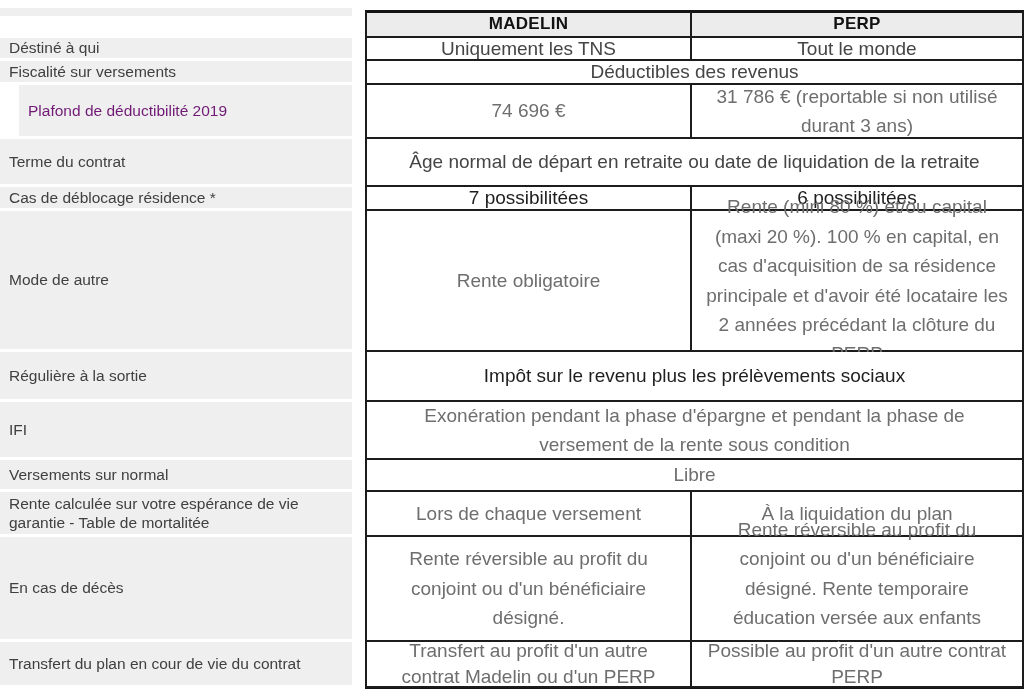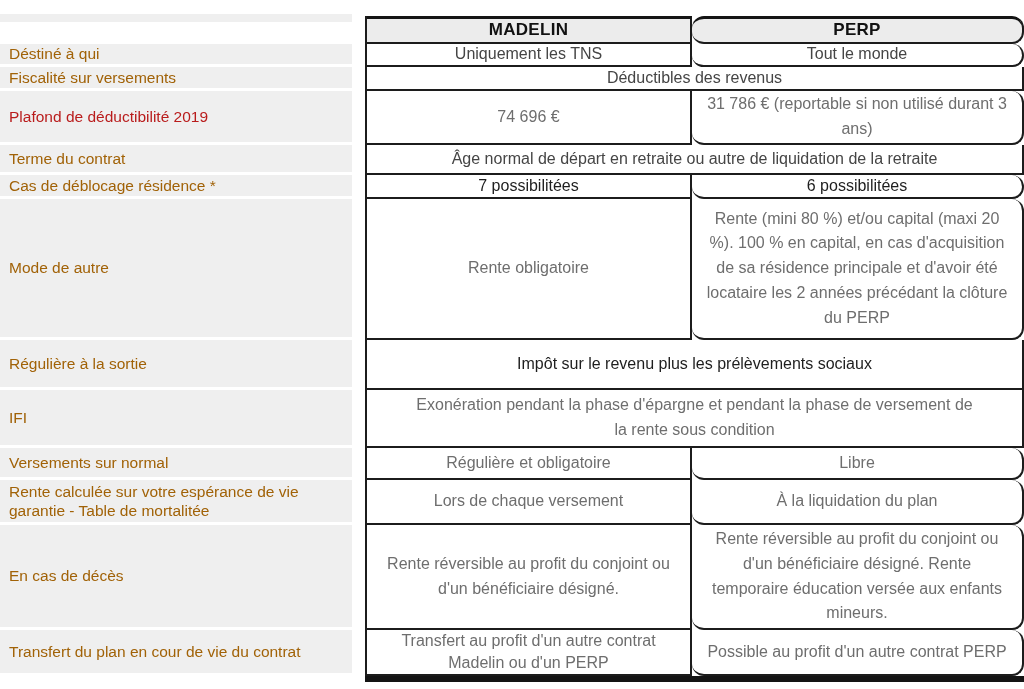--- a/index.html
+++ b/index.html
@@ -2,58 +2,58 @@
 <html><head>
 <meta charset="utf-8">
 <style>
   * { margin:0; box-sizing:border-box; }
   body { background:#fff; }
   .page {
     position:relative;
     width:1024px; height:689px;
     background:#ffffff;
     font-family:"Liberation Sans", sans-serif;
-    padding-top:16px;
+    padding-top:10px;
     overflow:hidden;
   }
   .row { display:flex; }
   
   .lblcol { flex:0 0 352px; width:352px; margin-right:13px; }
   .lbl {
     background:#efefef;
     border-bottom:3px solid #ffffff;
     height:100%;
     display:flex; align-items:center;
     padding:0 6px 0 9px;
-    color:#a16207;
+    color:#404040;
     font-size:15.5px;
     line-height:1.25;
   }
-  .lbl-dark .lbl { color:#b91c1c; }
+  .lbl-dark .lbl { color:#701a75;margin-left:19px; }
   .header-lblcol { background:#ffffff; position:relative; }
   .top-strip {
     position:absolute; top:-2px; left:0;
     width:352px; height:8px;
     background:#efefef;
   }
   
   .cells { flex:1; display:flex; border-left:2px solid #1c1c1c; }
   .cell {
     display:flex; align-items:center; justify-content:center;
     text-align:center;
     border-right:2px solid #1c1c1c;
     border-bottom:2px solid #1c1c1c;
-    font-size:16px;
+    font-size:19px;
     color:#6e6e6e;
     line-height:1.55;
     padding:0 12px;
     background:#ffffff;
   }
   .cell-madelin { flex:0 0 325px; width:325px; }
-  .cell-perp { flex:1;border-radius:12px; }
+  .cell-perp { flex:1; }
   .cell-merged { flex:1; }
   .header-cells .cell {
     border-top:3px solid #141414;
     background:#ececec;
     font-weight:bold;
     color:#121212;
     font-size:17px;
     letter-spacing:.3px;
   }
   .t-dark  .cell { color:#454545; }
@@ -100,26 +100,26 @@
   <div class="row lbl-dark" style="height:54px">
     <div class="lblcol">
         <div class="lbl">Plafond de déductibilité 2019</div>
       </div>
     <div class="cells">
       <div class="cell cell-madelin">74 696 €</div>
       <div class="cell cell-perp">31 786 € (reportable si non utilisé durant 3 ans)</div>
     </div>
   </div>
 
-  <div class="row t-dark" style="height:30px">
+  <div class="row t-dark" style="height:48px">
     <div class="lblcol">
         <div class="lbl">Terme du contrat</div>
       </div>
     <div class="cells">
-      <div class="cell cell-merged">Âge normal de départ en retraite ou autre de liquidation de la retraite</div>
+      <div class="cell cell-merged">Âge normal de départ en retraite ou date de liquidation de la retraite</div>
     </div>
   </div>
 
   <div class="row t-black" style="height:24px">
     <div class="lblcol">
         <div class="lbl">Cas de déblocage résidence *</div>
       </div>
     <div class="cells">
       <div class="cell cell-madelin">7 possibilitées</div>
       <div class="cell cell-perp">6 possibilitées</div>
@@ -152,21 +152,20 @@
     <div class="cells">
       <div class="cell cell-merged">Exonération pendant la phase d'épargne et pendant la phase de versement de la rente sous condition</div>
     </div>
   </div>
 
   <div class="row" style="height:32px">
     <div class="lblcol">
         <div class="lbl">Versements sur normal</div>
       </div>
     <div class="cells">
-      <div class="cell cell-madelin">Régulière et obligatoire</div>
       <div class="cell cell-perp">Libre</div>
     </div>
   </div>
 
   <div class="row" style="height:45px">
     <div class="lblcol">
         <div class="lbl">Rente calculée sur votre espérance de vie garantie - Table de mortalitée</div>
       </div>
     <div class="cells">
       <div class="cell cell-madelin">Lors de chaque versement</div>

